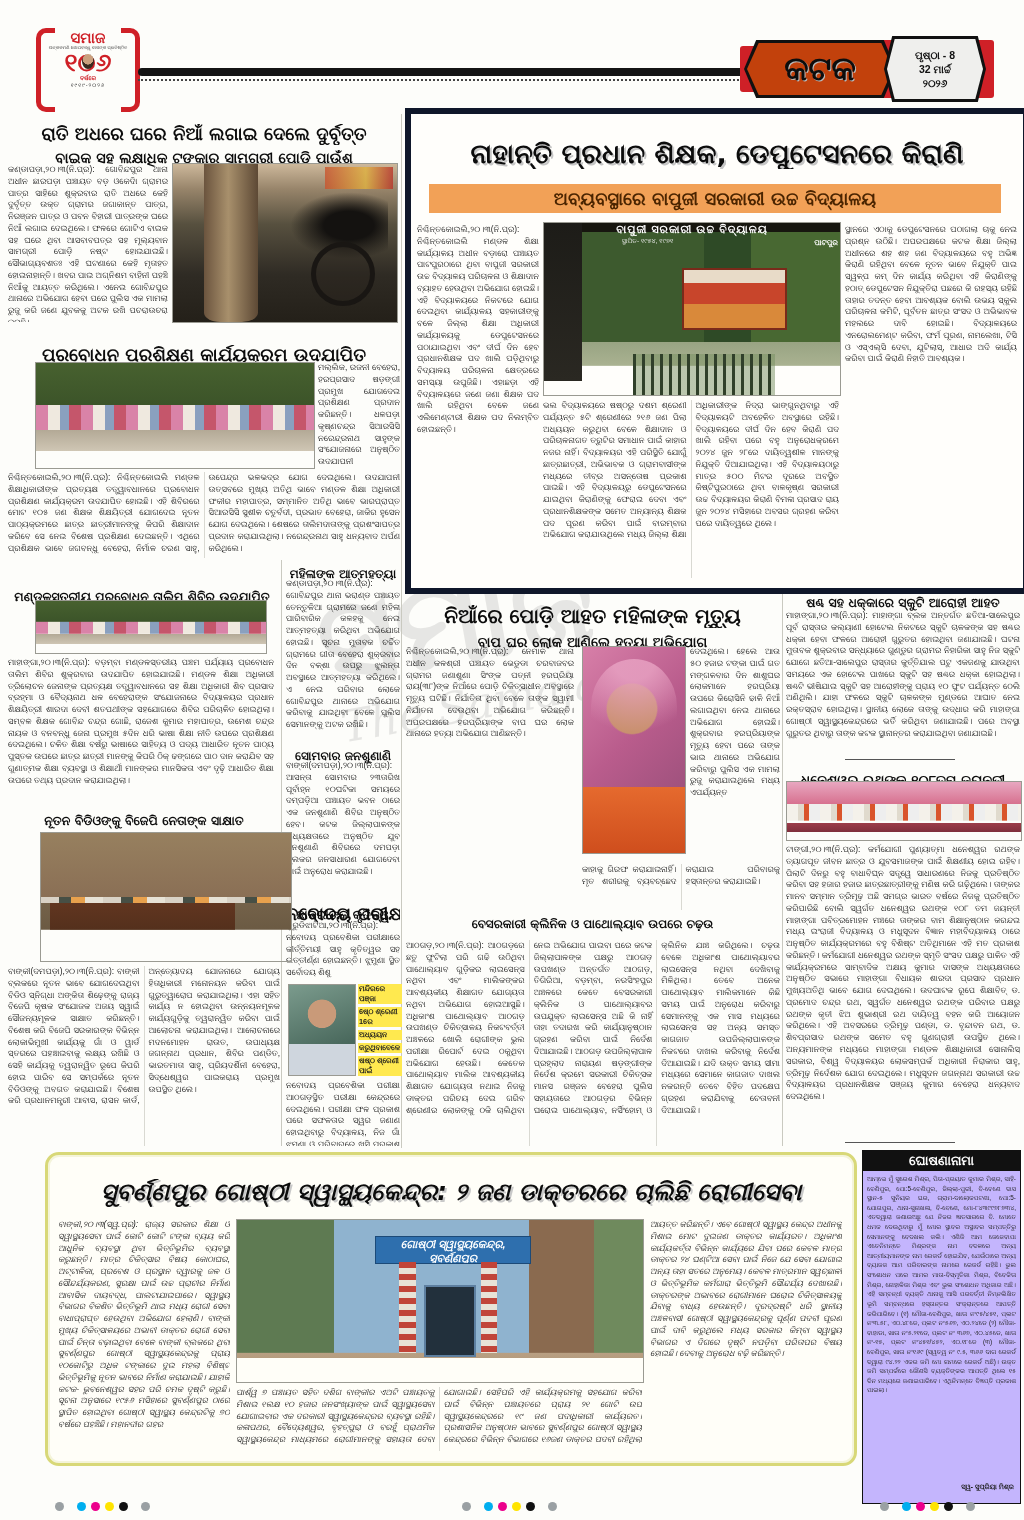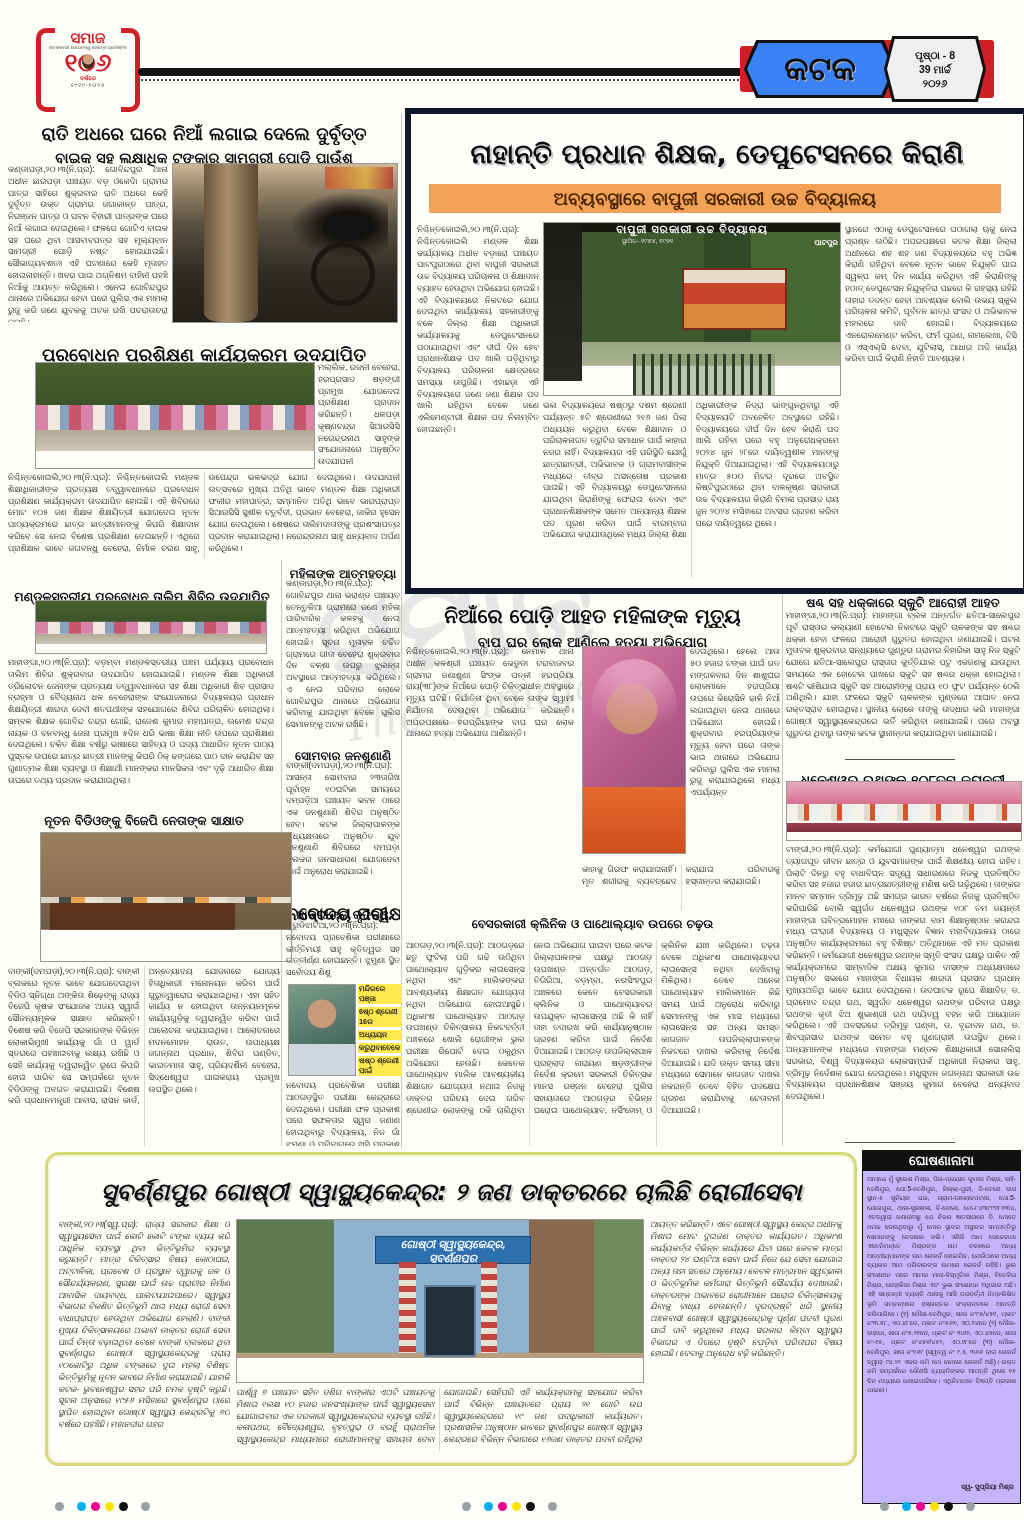--- a/index.html
+++ b/index.html
@@ -23,21 +23,21 @@
   .logo-num{font-size:25px;font-weight:bold;color:#cf2027;line-height:1;position:relative;}
   .logo-face{position:absolute;left:50%;top:4px;width:12px;height:15px;margin-left:-6px;border-radius:50%;
              background:radial-gradient(circle at 50% 35%,#caa07e 45%,#3a2a20 48%);}
   .logo-years{font-size:6px;font-weight:bold;color:#cf2027;line-height:1.2;}
   .logo-range{font-size:5.4px;color:#222;letter-spacing:1px;}
   .mast-bar{position:absolute;left:138px;top:68px;width:612px;height:8px;background:#141414;border-radius:4px;}
   .mast-dots{position:absolute;left:138px;top:79px;width:612px;height:0;border-top:2px dotted #444;}
   .hexa{position:absolute;display:flex;align-items:center;justify-content:center;
         clip-path:polygon(8% 0,92% 0,100% 50%,92% 100%,8% 100%,0 50%);}
   .badge-city-outer{left:744px;top:40px;width:152px;height:58px;background:#111;}
-  .badge-city-inner{left:747px;top:43px;width:146px;height:52px;background:#3b82f6;}
+  .badge-city-inner{left:747px;top:43px;width:146px;height:52px;background:#c2410c;}
   .badge-city-text{font-family:"DejaVu Sans",sans-serif;font-size:33px;font-weight:bold;color:#0d0d0d;
                    text-shadow:1px 1px 0 #bbb;}
   .badge-date-outer{left:884px;top:36px;width:102px;height:66px;background:#111;}
   .badge-date-inner{left:887px;top:39px;width:96px;height:60px;background:#efefed;flex-direction:column;}
   .badge-date-inner div{font-size:10.5px;font-weight:bold;color:#111;line-height:1.35;}
   .red-acc{position:absolute;background:#cf2027;border-radius:3px;}
   
   .ph{position:absolute;overflow:hidden;border:1px solid #9a9a92;background:#888;}
   #ph-fire{background:
     linear-gradient(180deg,#cdb89b 0%,#97846a 16%,#57503f 38%,#2f2b24 70%,#242019 100%);}
@@ -155,21 +155,21 @@
 
     <div class="red-acc" style="left:740px;top:46px;width:18px;height:46px;"></div>
     <div class="red-acc" style="left:878px;top:40px;width:116px;height:58px;"></div>
     <div class="hexa badge-city-outer"></div>
     <div class="hexa badge-city-inner">
       <span class="badge-city-text">କଟକ</span>
     </div>
     <div class="hexa badge-date-outer"></div>
     <div class="hexa badge-date-inner">
       <div>ପୃଷ୍ଠା - 8</div>
-      <div>39 ମାର୍ଚ୍ଚ</div>
+      <div>32 ମାର୍ଚ୍ଚ</div>
       <div>୨୦୨୬</div>
     </div>
   </header>
 
   <div class="wm">
     <div class="w1">ସମାଜ</div>
     <div class="w2">The Samaja</div>
   </div>
 
   <div class="vrule" style="left:401px;top:114px;height:1034px;"></div>

